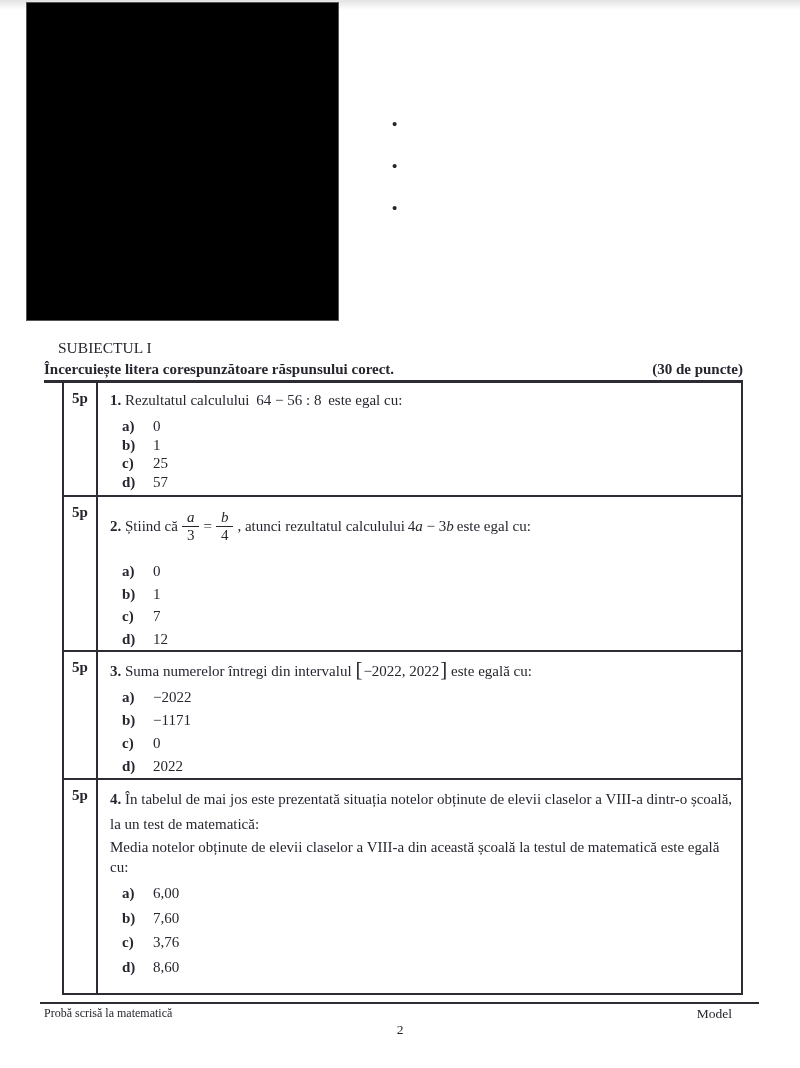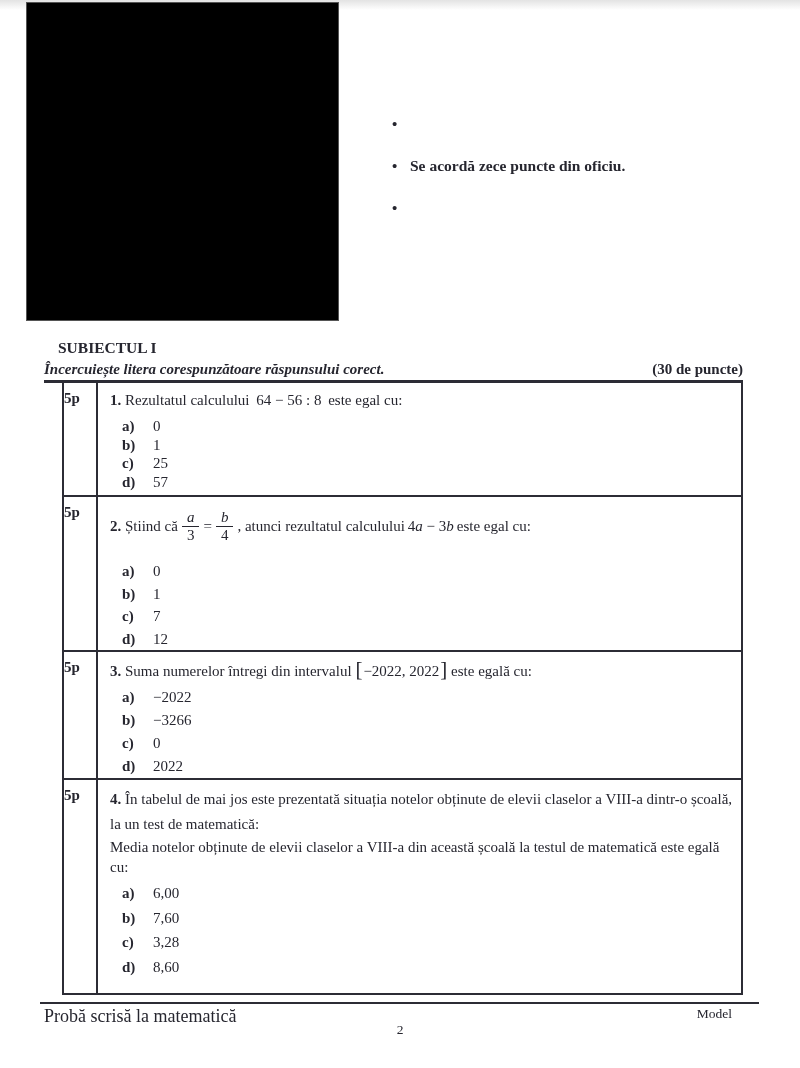--- a/index.html
+++ b/index.html
@@ -25,39 +25,39 @@
     list-style: none;
   }
   .bullet {
     display: flex; align-items: flex-start;
     font-weight: bold; font-size: 15.5px; line-height: 20px;
     margin-bottom: 22px;
   }
   .bullet-dot { width: 18px; flex: 0 0 18px; font-size: 15px; }
   .section-title {
     position: absolute; left: 58px; top: 339px;
-    font-weight: bold; font-size: 15.5px;
+    font-weight: normal; font-size: 15.5px;
   }
   .instruction-row {
     position: absolute; left: 44px; top: 361px; width: 699px;
     display: flex; justify-content: space-between; align-items: baseline;
     font-weight: bold; font-size: 15px;
   }
-  .instruction-text { font-style: italic; }
+  .instruction-text { }
   .instruction-rule {
     position: absolute; left: 44px; top: 380px; width: 699px; height: 2.5px;
     background: #2c2c35;
   }
   table.qtable {
     position: absolute; left: 62px; top: 381px; width: 681px;
     border-collapse: collapse; font-size: 15px;
   }
   table.qtable td { border: 2px solid #2c2c35; vertical-align: top; }
   td.pts {
-    width: 34px; font-weight: bold;
+    width: 34px; text-align: center; font-weight: bold;
     padding-top: 7px; font-size: 15px;
   }
   td.qcontent { padding: 7px 2px 0 12px; }
   .qline { line-height: 20px; }
   .qnum { font-weight: bold; }
   .mexpr { margin: 0 3px; }
   .opts { list-style: none; margin-left: 12px; }
   .opt { display: flex; }
   .opt-letter { font-weight: bold; width: 31px; flex: 0 0 31px; }
   .opts-q1 { margin-top: 7px; }
@@ -83,38 +83,37 @@
   .gtable td {
     border: 2px solid #2c2c35; text-align: center;
     height: 23px; padding: 1px 4px; vertical-align: middle;
   }
   .gtable td.gwide { width: 145px; }
   .gtable td.gnum { width: 59px; }
   .footer-rule {
     position: absolute; left: 40px; top: 1002px; width: 719px; height: 2px;
     background: #2c2c35;
   }
-  .footer-left { position: absolute; left: 44px; top: 1006px; font-size: 18px; }
+  .footer-left { position: absolute; left: 44px; top: 1006px; font-size: 12px; }
   .footer-right { position: absolute; right: 68px; top: 1006px; font-size: 13.5px; font-family: Liberation Serif, serif; }
   .footer-page { position: absolute; left: 0; top: 1022px; width: 800px; text-align: center; font-size: 13.5px; }
 </style>
 </head>
 <body>
 
 <div class="top-shade"></div>
 
 <div class="redaction-box"></div>
 
 <ul class="bullets">
   <li class="bullet">
     <span class="bullet-dot">•</span>
   </li>
   <li class="bullet">
     <span class="bullet-dot">•</span>
-    <span>Se acordă zece puncte din oficiu.</span>
   </li>
   <li class="bullet">
 
     <span class="bullet-dot">•</span>
   </li>
 </ul>
 
 <div class="section-title">SUBIECTUL I</div>
 
 <div class="instruction-row">
@@ -205,21 +204,21 @@
         <span class="bracket">[</span><span class="mexpr" style="margin:16px 1px;">−2022, 2022</span><span class="bracket">]</span>
         <span>este egală cu:</span>
       </div>
       <ul class="opts opts-q3">
         <li class="opt">
           <span class="opt-letter">a)</span>
           <span>−2022</span>
         </li>
         <li class="opt">
           <span class="opt-letter">b)</span>
-          <span>−3266</span>
+          <span>−1171</span>
         </li>
         <li class="opt">
           <span class="opt-letter">c)</span>
           <span>0</span>
         </li>
         <li class="opt">
           <span class="opt-letter">d)</span>
           <span>2022</span>
         </li>
       </ul>
@@ -238,21 +237,21 @@
         <li class="opt">
           <span class="opt-letter">a)</span>
           <span>6,00</span>
         </li>
         <li class="opt">
           <span class="opt-letter">b)</span>
           <span>7,60</span>
         </li>
         <li class="opt">
           <span class="opt-letter">c)</span>
-          <span>3,28</span>
+          <span>3,76</span>
         </li>
         <li class="opt">
           <span class="opt-letter">d)</span>
           <span>8,60</span>
         </li>
       </ul>
     </td>
   </tr>
 </tbody>
   </table>

